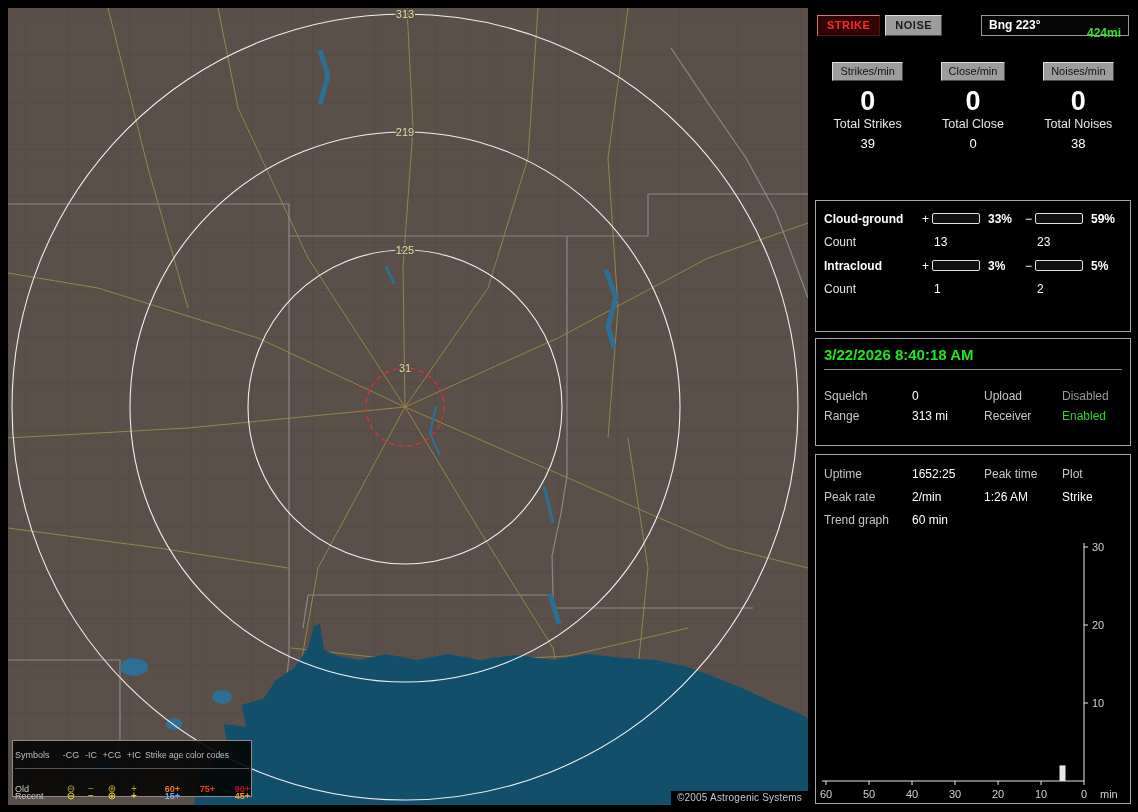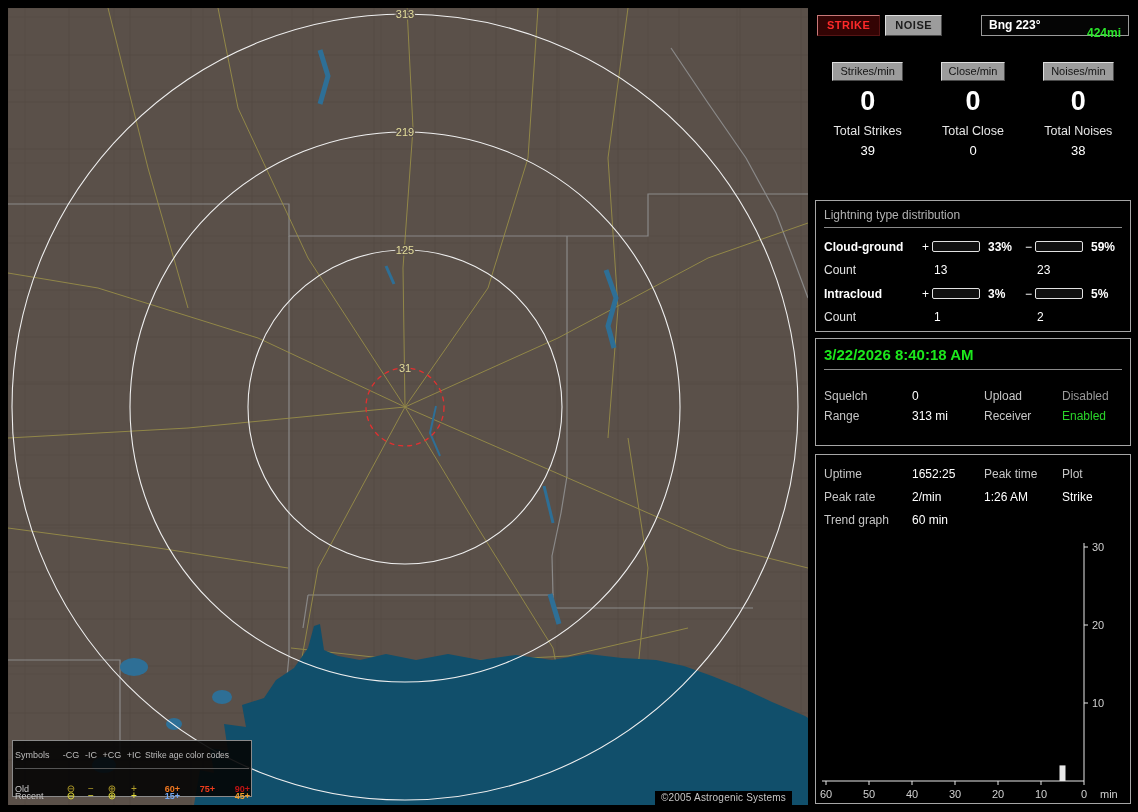--- a/index.html
+++ b/index.html
@@ -3,21 +3,21 @@
 <meta charset="utf-8">
 <style>
   *{margin:0;padding:0;box-sizing:border-box}
   html,body{background:#000}
   body{width:1138px;height:812px;position:relative;overflow:hidden;
        font-family:"Liberation Sans",sans-serif;color:#ddd}
 
   
   .map{position:absolute;left:8px;top:8px;width:800px;height:797px;background:#5a5049;overflow:hidden}
   .map svg{display:block}
-  .copyright{position:absolute;right:16px;bottom:0;background:#000;color:#c6c6c6;
+  .copyright{position:absolute;right:0;bottom:0;background:#000;color:#c6c6c6;
              font-size:10px;padding:1px 6px 2px;letter-spacing:.2px}
   .legend{position:absolute;left:4px;bottom:8px;width:240px;background:rgba(4,4,4,.9);
           border:1px solid #8a8a8a;font-size:9px;color:#c8c8c8;padding:1px 2px}
   .lg-head{display:grid;grid-template-columns:46px 20px 20px 22px 22px 106px;align-items:center;
            height:27px;border-bottom:1px solid #555;color:#bdbdbd}
   .lg-row{display:grid;grid-template-columns:46px 20px 20px 22px 22px 35px 35px 35px;align-items:center;height:13px}
   .lg-sym{text-align:center;font-size:10px;line-height:10px}
   .lg-symh{text-align:center}
   .lg-age{font-weight:bold;text-align:right;padding-left:2px}
   .lg-agehead{font-size:8.5px;white-space:nowrap}
@@ -30,21 +30,21 @@
   .btn-noise{background:#9c9c9c;color:#1c1c1c;border:1px solid;border-color:#dedede #4a4a4a #4a4a4a #dedede}
   .bng{margin-left:auto;width:148px;height:21px;border:1px solid #9a9a9a;background:#050505;
        display:flex;justify-content:space-between;align-items:center;padding:0 7px}
   .bng-label{color:#fff;font-weight:bold}
   .bng-val{font-weight:bold}
 
   .stats{position:absolute;top:54px;left:0;right:0;display:grid;grid-template-columns:1fr 1fr 1fr;text-align:center}
   .chip{display:inline-block;background:#9c9c9c;color:#141414;font-size:11px;padding:2px 7px 3px;
         border:1px solid;border-color:#dedede #4a4a4a #4a4a4a #dedede;cursor:pointer}
   .big0{font-size:27px;font-weight:bold;color:#fff;margin-top:5px;line-height:30px}
-  .tlabel{font-size:12.5px;color:#e6e6e6;margin-top:8px}
+  .tlabel{font-size:12.5px;color:#e6e6e6;margin-top:1px}
   .tval{font-size:13px;color:#fff;margin-top:5px}
 
   .box{position:absolute;left:0;right:0;border:1px solid #a6a6a6;background:#000;padding:7px 8px}
   .dist{top:192px;height:132px}
   .timebox{top:330px;height:108px}
   .statusbox{top:446px;height:350px}
 
   .dist-title{color:#b2b2b2;padding-bottom:5px;border-bottom:1px solid #8a8a8a;margin-bottom:8px}
   .dist-row{display:grid;grid-template-columns:95px 13px 50px 40px 13px 50px auto;align-items:center;height:21px}
   .count-row{display:grid;grid-template-columns:95px 13px 50px 40px 13px 50px auto;align-items:center;height:26px;color:#e2e2e2}
@@ -206,21 +206,20 @@
       </div>
       <div>
         <span class="chip">Noises/min</span>
         <div class="big0">0</div>
         <div class="tlabel">Total Noises</div>
         <div class="tval">38</div>
       </div>
     </div>
 
     <div class="box dist">
-      <div class="dist-title">Lightning type distribution</div>
 
       <div class="dist-row">
         <span class="dist-label">Cloud-ground</span>
         <span class="sign">+</span>
         <span class="bar"><span class="bar-fill" style="background: rgb(255, 30, 30);"></span></span>
         <span class="pct">33%</span>
         <span class="sign">−</span>
         <span class="bar"><span class="bar-fill" style="background: rgb(133, 182, 232);"></span></span>
         <span class="pct">59%</span>
       </div>

